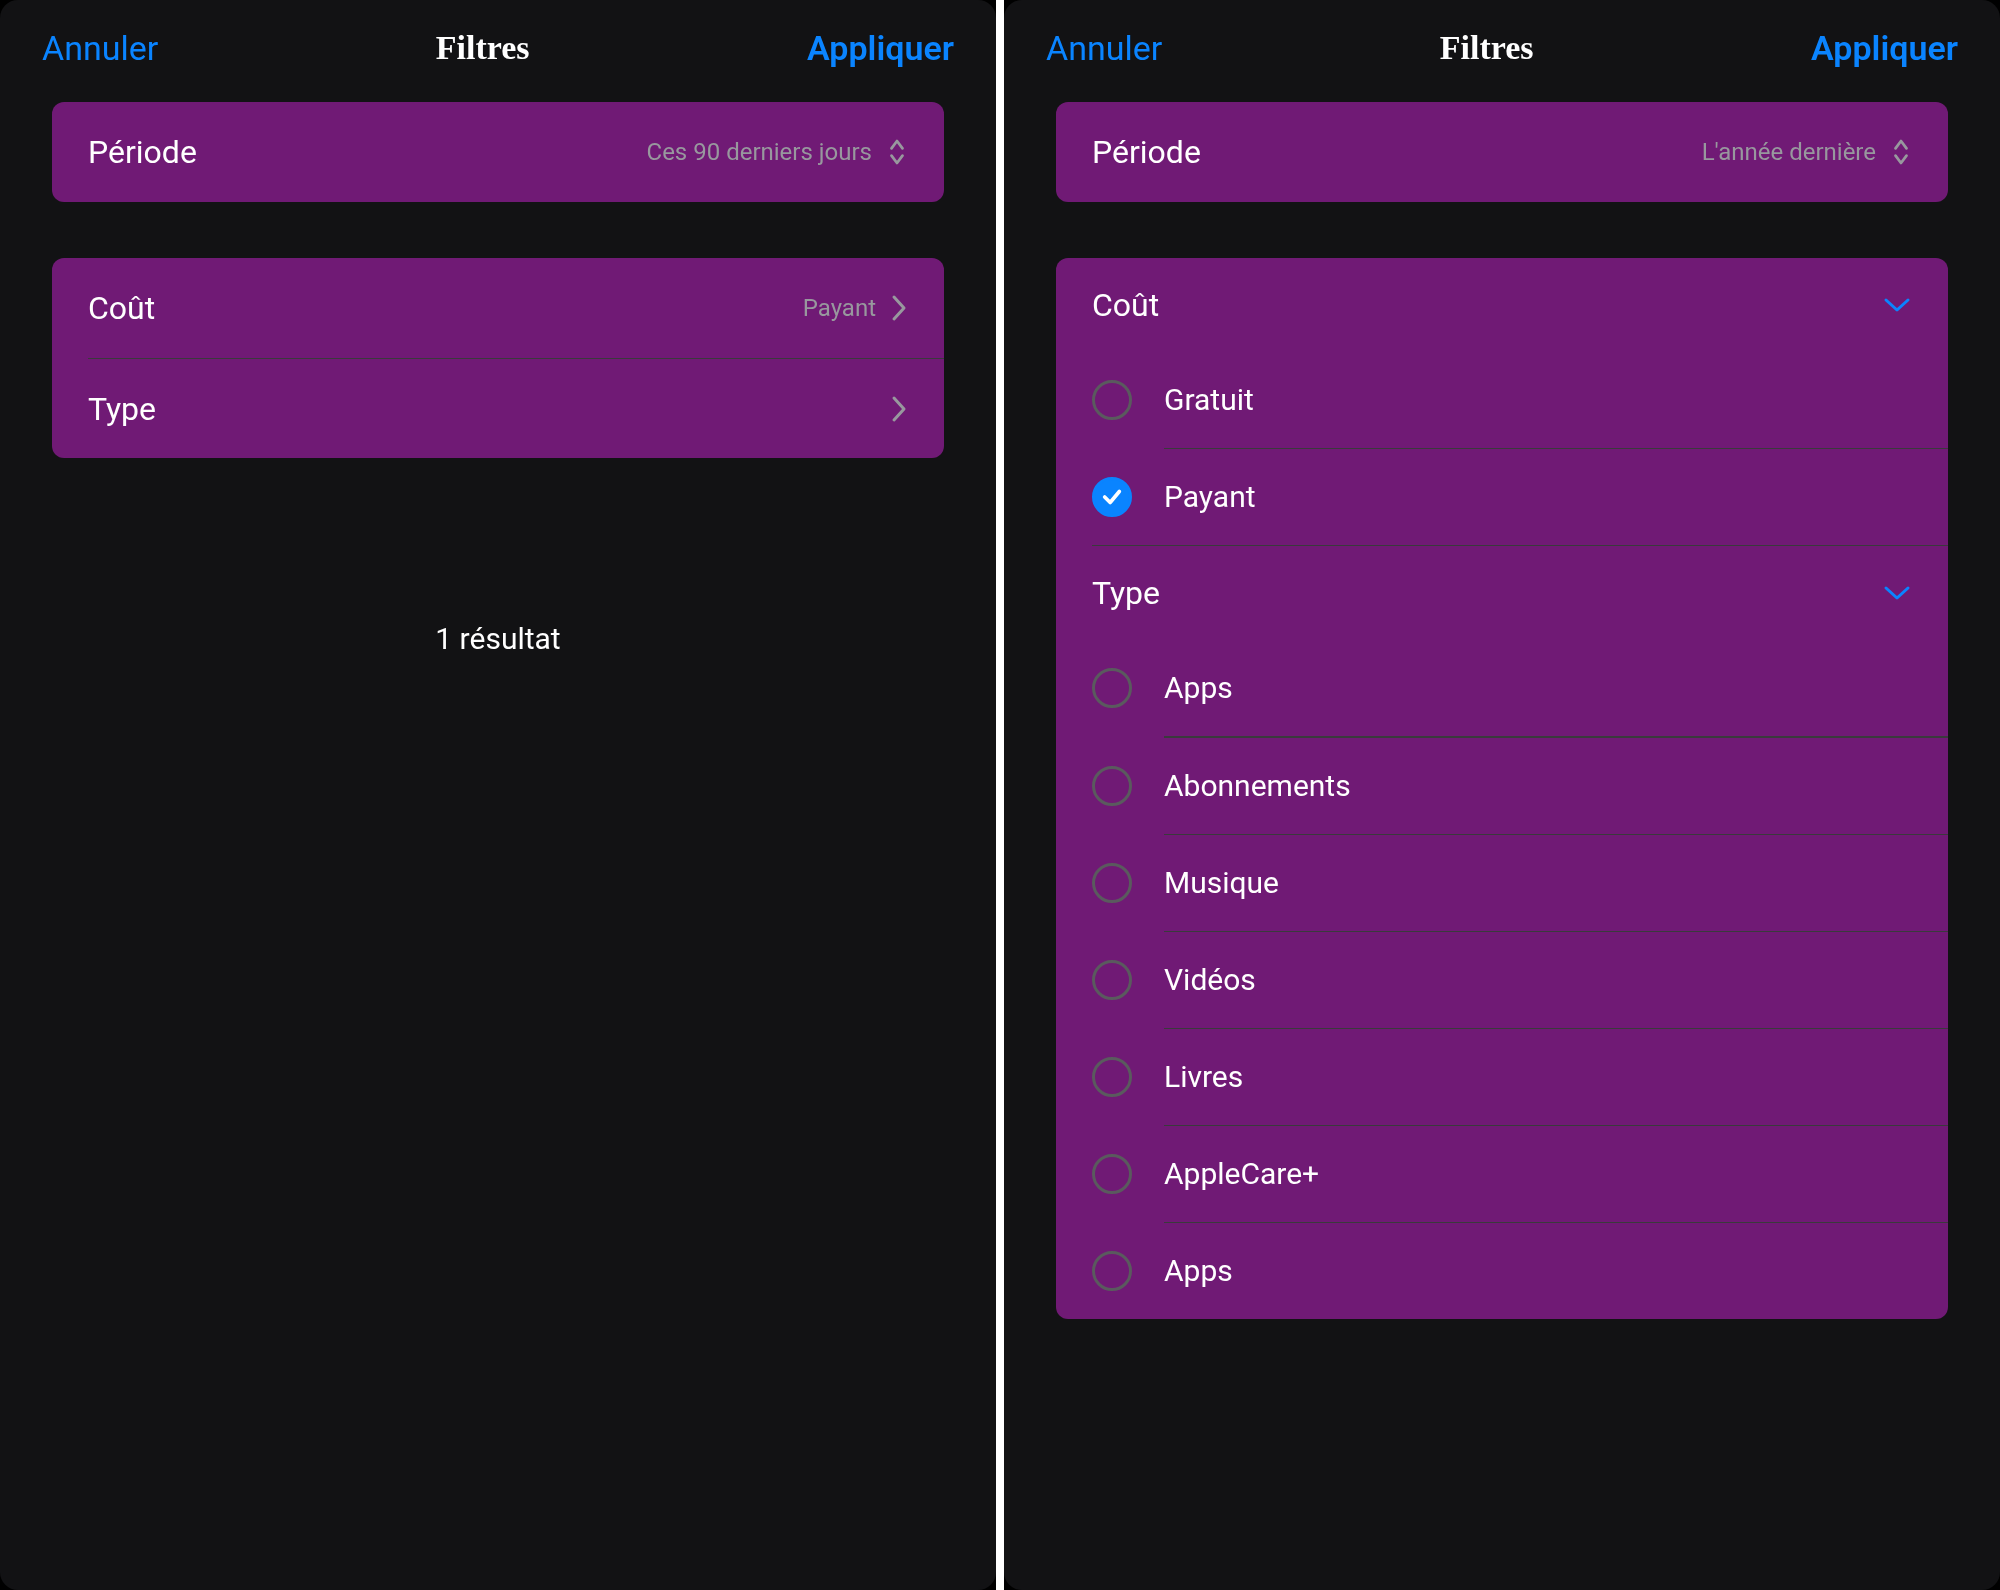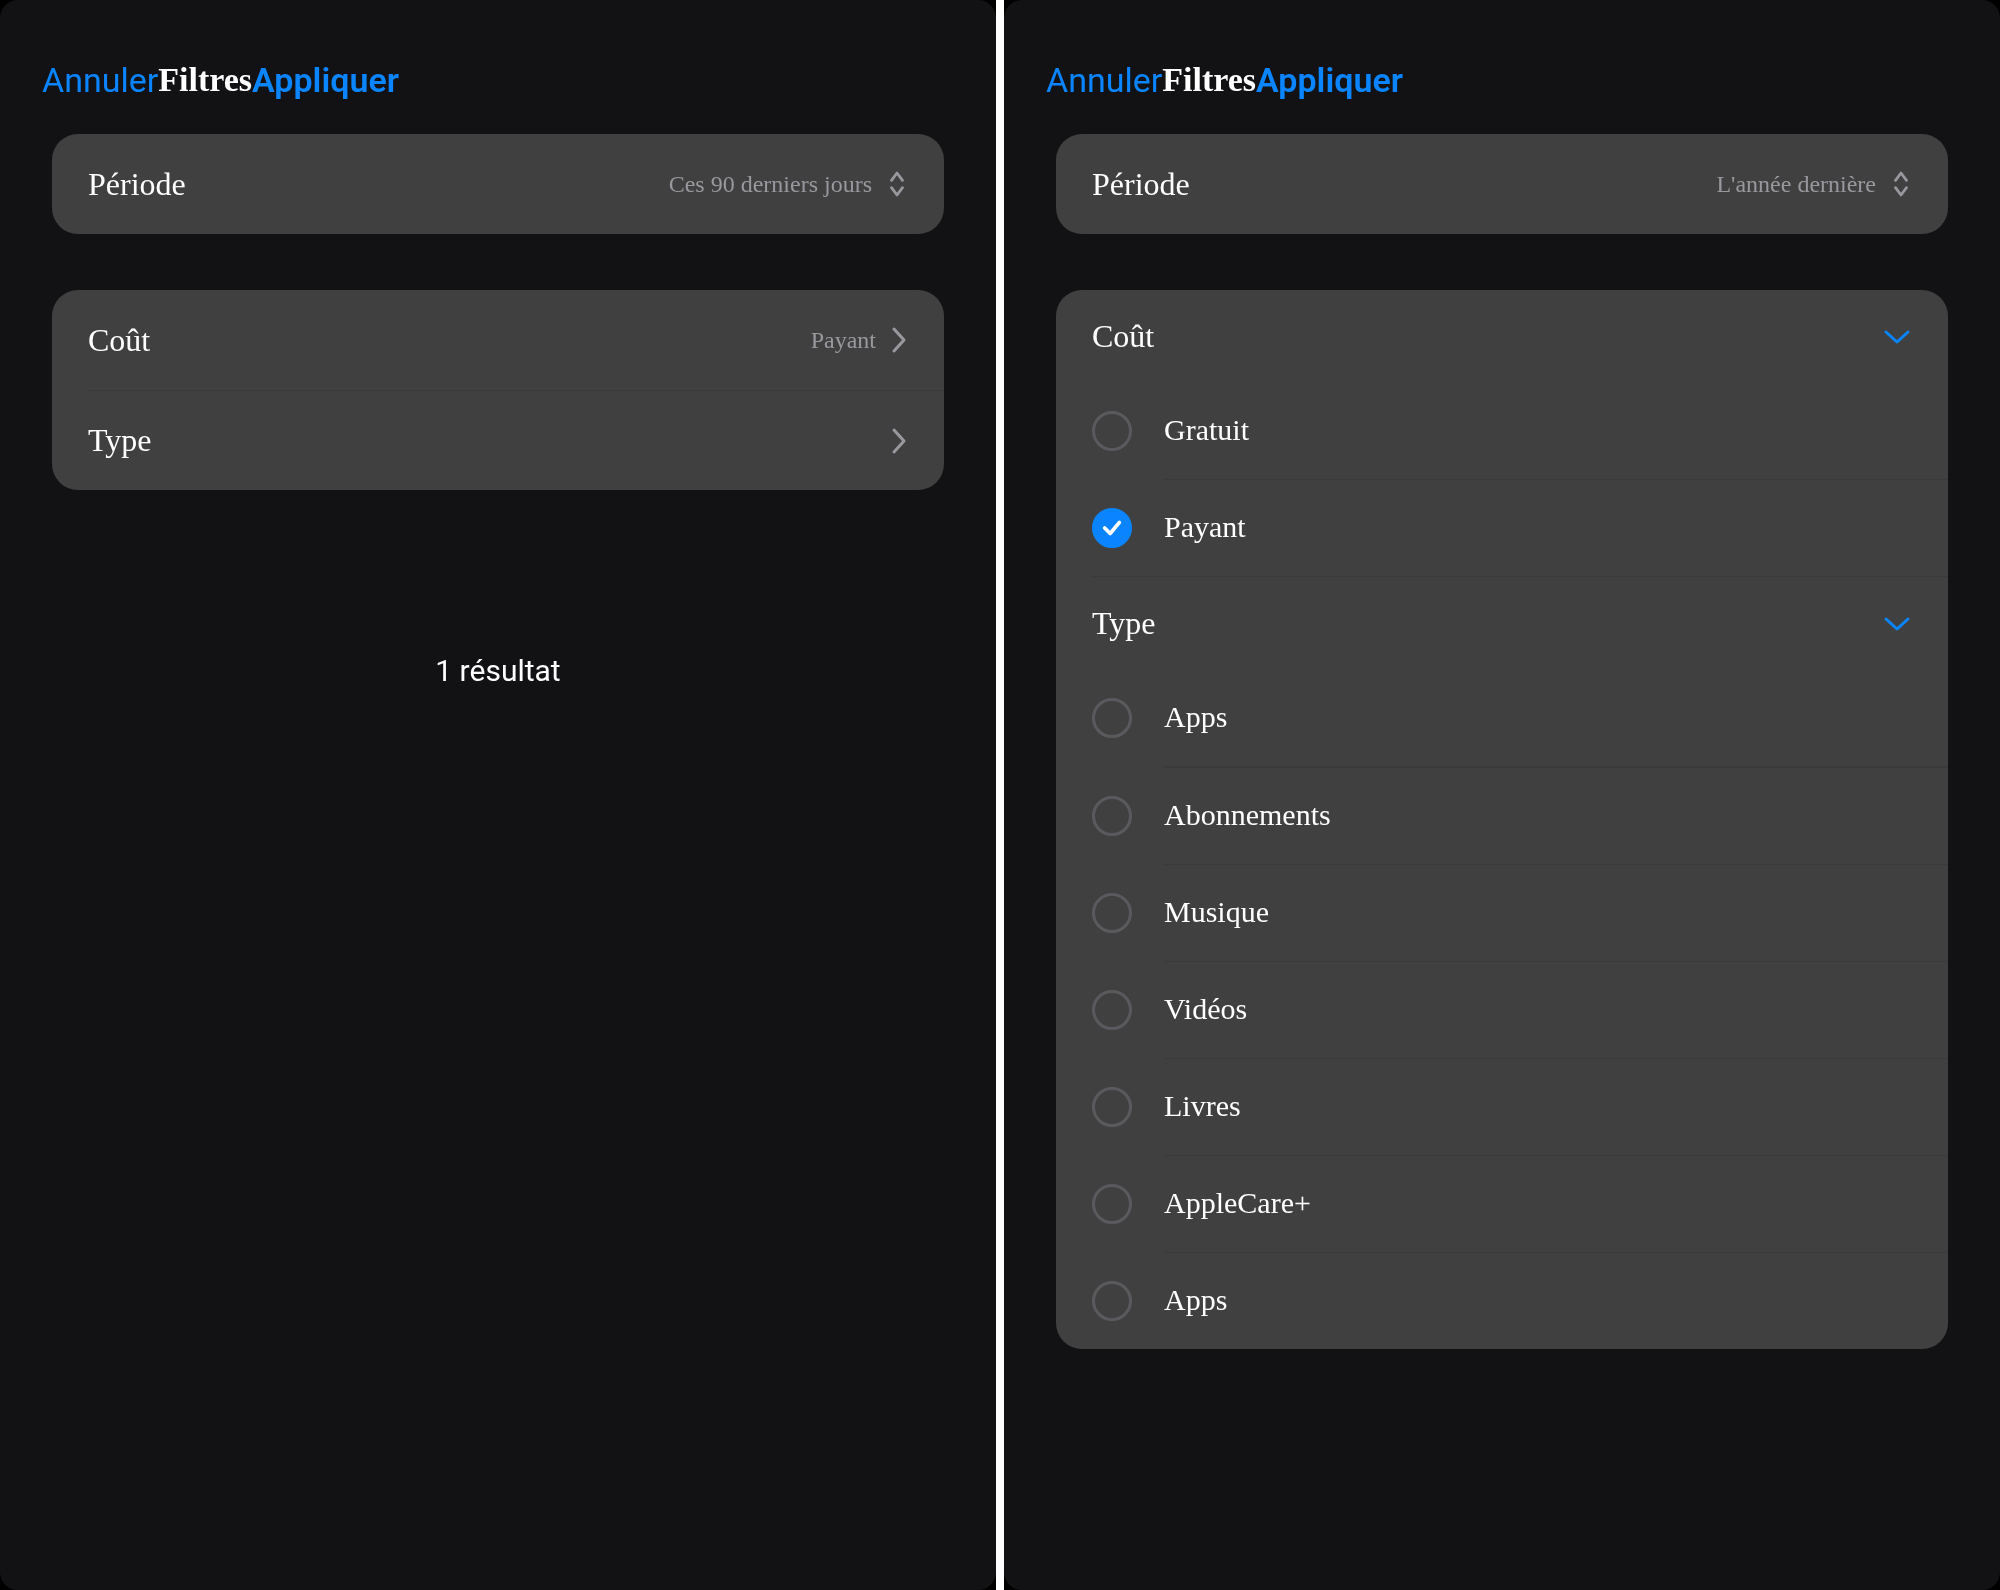--- a/index.html
+++ b/index.html
@@ -20,21 +20,22 @@
     flex-direction: column;
     overflow: hidden;
   }
   .divider {
     width: 8px;
     background: #ffffff;
   }
   .header {
     display: flex;
     align-items: center;
-    padding: 60px 42px 34px;
+    justify-content: space-between;
+    padding: 28px 42px 34px;
   }
   .hbtn {
     color: #0a84ff;
     font-size: 34px;
     font-weight: 400;
     cursor: pointer;
   }
   .hbtn.bold { font-weight: 600; }
   .htitle {
     color: #ffffff;
@@ -42,24 +43,23 @@
     font-weight: 700;
     font-family: Liberation Serif, serif;
   }
   .content {
     padding: 0 52px;
     display: flex;
     flex-direction: column;
     gap: 56px;
   }
   .card {
-    background: #404040;
-    border-radius: 26px;
+    background: #701a75;
+    border-radius: 12px;
     overflow: hidden;
-    font-family: Liberation Serif, serif;
   }
   .row {
     display: flex;
     align-items: center;
     justify-content: space-between;
     min-height: 100px;
     padding: 0 36px;
     cursor: pointer;
   }
   .row + .row { border-top: 1px solid #3a3a3c; margin-left: 36px; padding-left: 0; }

